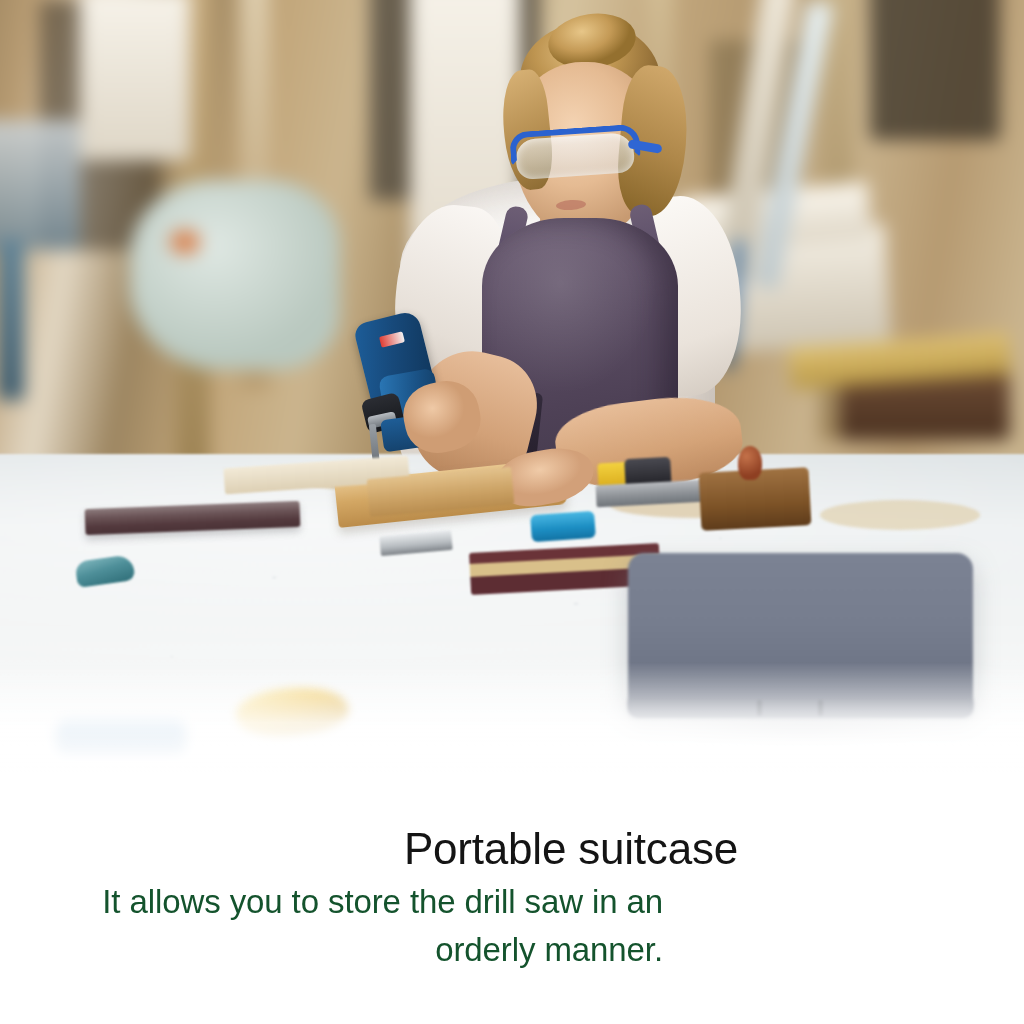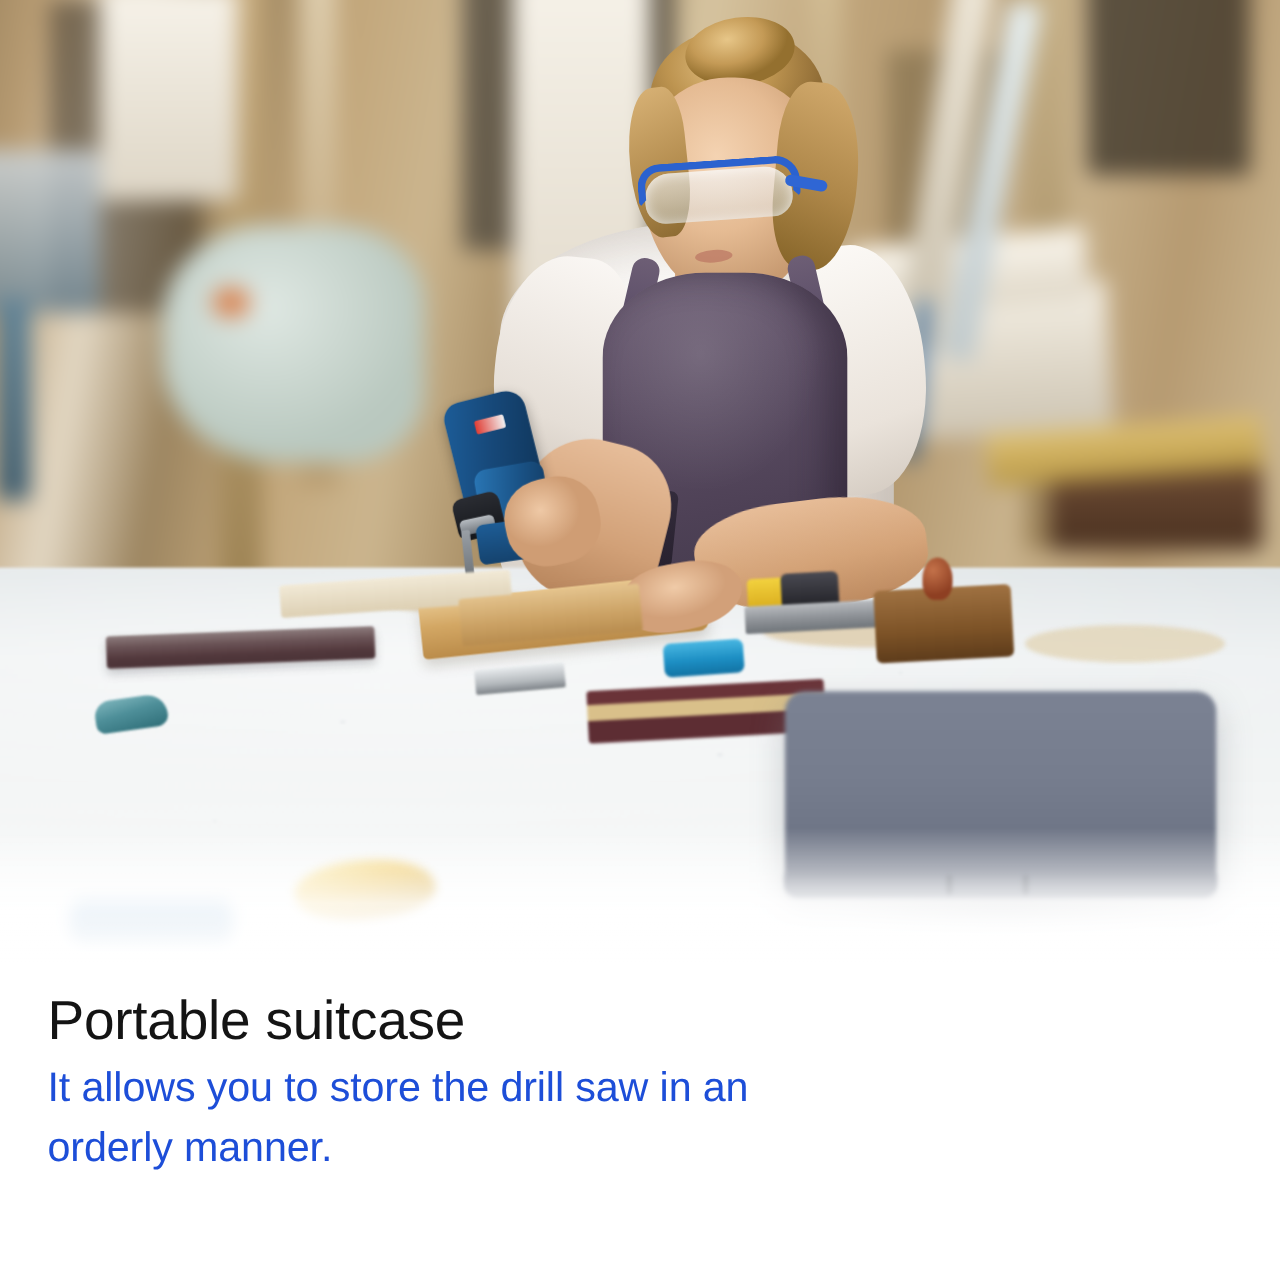--- a/index.html
+++ b/index.html
@@ -451,37 +451,38 @@
     position: absolute;
     left: 0; bottom: 0; width: 1024px; height: 110px;
     background: linear-gradient(180deg, rgba(255,255,255,0) 0%, rgba(255,255,255,.85) 55%, #ffffff 100%);
     pointer-events: none;
   }
 
   
   .caption {
     position: absolute;
     left: 38px;
-    top: 792px;
+    top: 824px;
     width: 700px;
+    text-align: right;
   }
   .caption-title {
     font-size: 44px;
     line-height: 50px;
     font-weight: 400;
     color: #141414;
     letter-spacing: -0.2px;
     margin: 0 0 4px 0;
     white-space: nowrap;
   }
   .caption-body {
     font-size: 33px;
     line-height: 48px;
     font-weight: 400;
-    color: #1d4ed8;
+    color: #14532d;
     letter-spacing: -0.1px;
     margin: 0;
     max-width: 625px;
   }
 </style>
 </head>
 <body>
 
 <div id="page">
 

